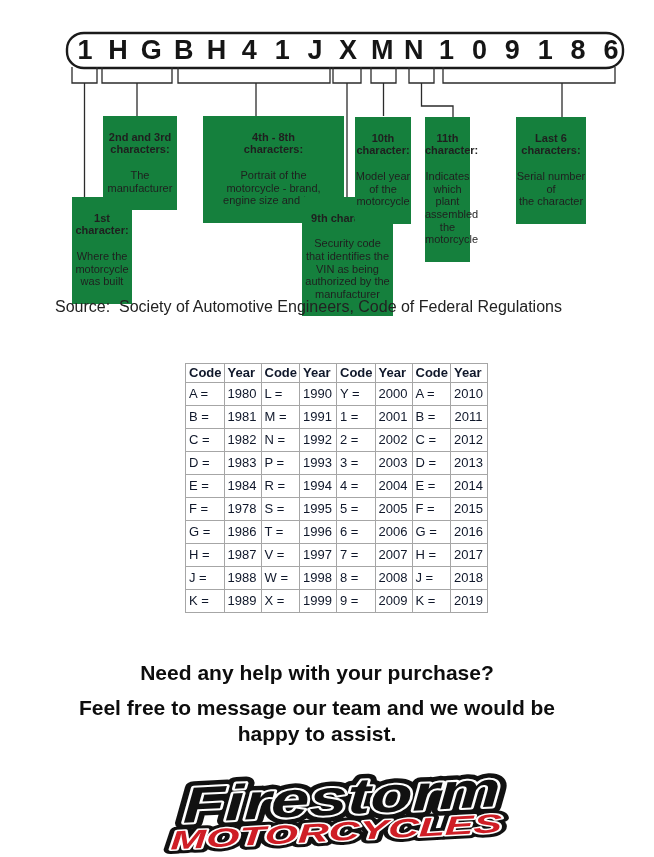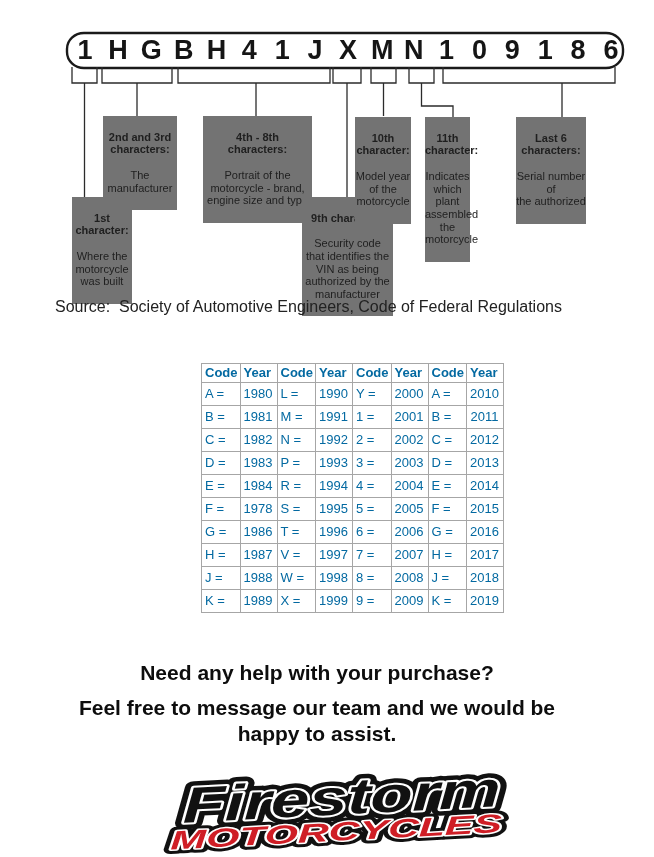--- a/index.html
+++ b/index.html
@@ -12,45 +12,45 @@
   #vin-row{
     position:absolute;left:67px;top:33px;width:556px;height:35px;
     display:flex;justify-content:space-between;align-items:center;
     padding:0 2px 0 8px;box-sizing:border-box;
   }
   .vin-char{
     display:inline-block;width:20px;text-align:center;
     font-weight:bold;font-size:27px;line-height:35px;color:#151515;
   }
   .callout{
-    position:absolute;background:#737373;text-align:center;
+    position:absolute;background:#15803d;text-align:center;
     font-size:11px;line-height:12.7px;white-space:pre-line;
     padding:2px 0 3px;color:#1f1f1f;
   }
   .callout .c-title{font-weight:bold;}
 
   .co-first{left:72px;top:197px;width:60px;}
   .co-secondthird{left:103px;top:116px;width:74px;}
-  .co-fourtheighth{left:203px;top:116px;width:109px;}
+  .co-fourtheighth{left:203px;top:116px;width:141px;}
   .co-ninth{left:302px;top:197px;width:91px;}
   .co-tenth{left:355px;top:117px;width:56px;}
   .co-eleventh{left:425px;top:117px;width:45px;}
   .co-lastsix{left:516px;top:117px;width:70px;}
 
   
   #source-line{
     position:absolute;left:55px;top:298px;font-size:16px;color:#222;
     white-space:pre-wrap;
     text-align:right;
   }
 
   
   #year-table{
     position:absolute;left:185px;top:363px;
-    border-collapse:collapse;font-size:13px;color:#0369a1;margin-left:16px;
+    border-collapse:collapse;font-size:13px;color:#0f172a;
   }
   #year-table th,#year-table td{
     border:1px solid #a6a6a6;line-height:14px;
   }
   #year-table th{
     font-weight:bold;text-align:left;padding:2px 2px 2px 3px;
   }
   #year-table td{padding:4px 2px 4px 3px;}
   #year-table td.code-cell{width:31px;text-align:left;}
   #year-table td.year-cell,#year-table th.year-head{width:29px;}
@@ -159,21 +159,21 @@
       <div class="c-body">Indicates
 which plant
 assembled
 the
 motorcycle</div>
     </div>
     <div class="callout co-lastsix">
       <div class="c-title">Last 6
 characters:</div>
       <div class="c-body">Serial number of
-the authorized</div>
+the character</div>
     </div>
   </div>
 
   <div id="source-line">Source:  Society of Automotive Engineers, Code of Federal Regulations</div>
 
   <table id="year-table">
     <thead>
         <tr id="year-table-head">
           <th class="code-head">Code</th>
           <th class="year-head">Year</th>

